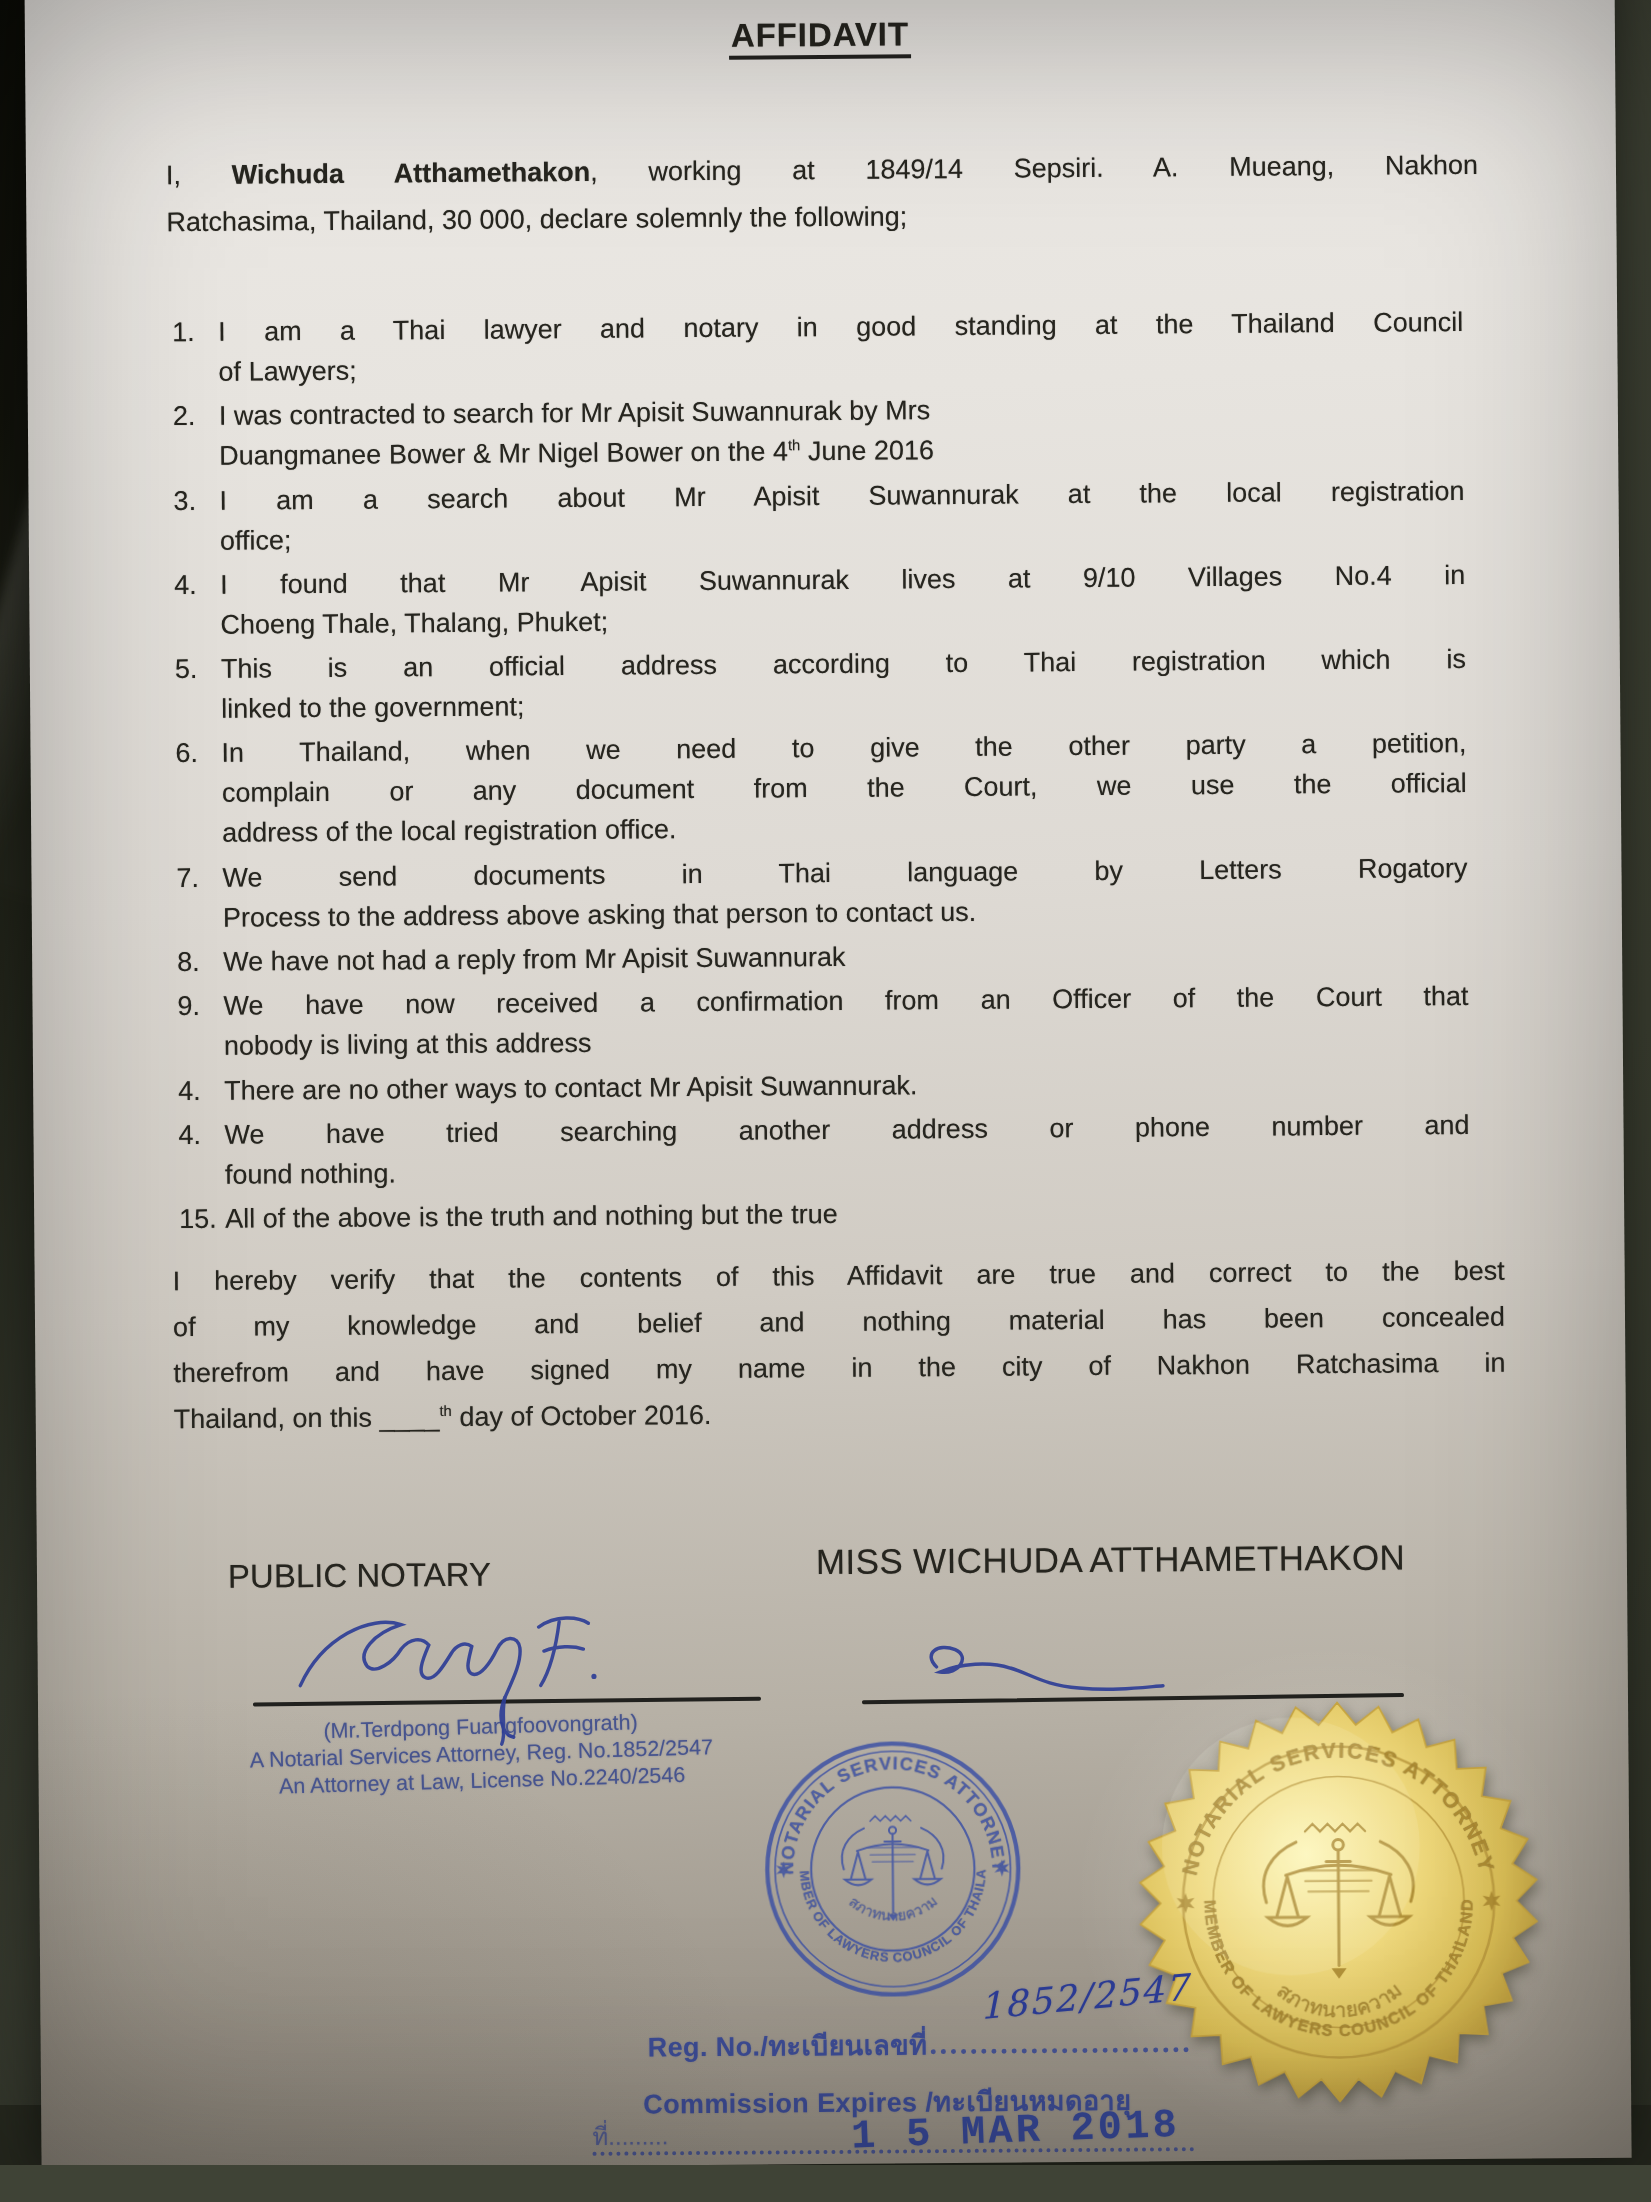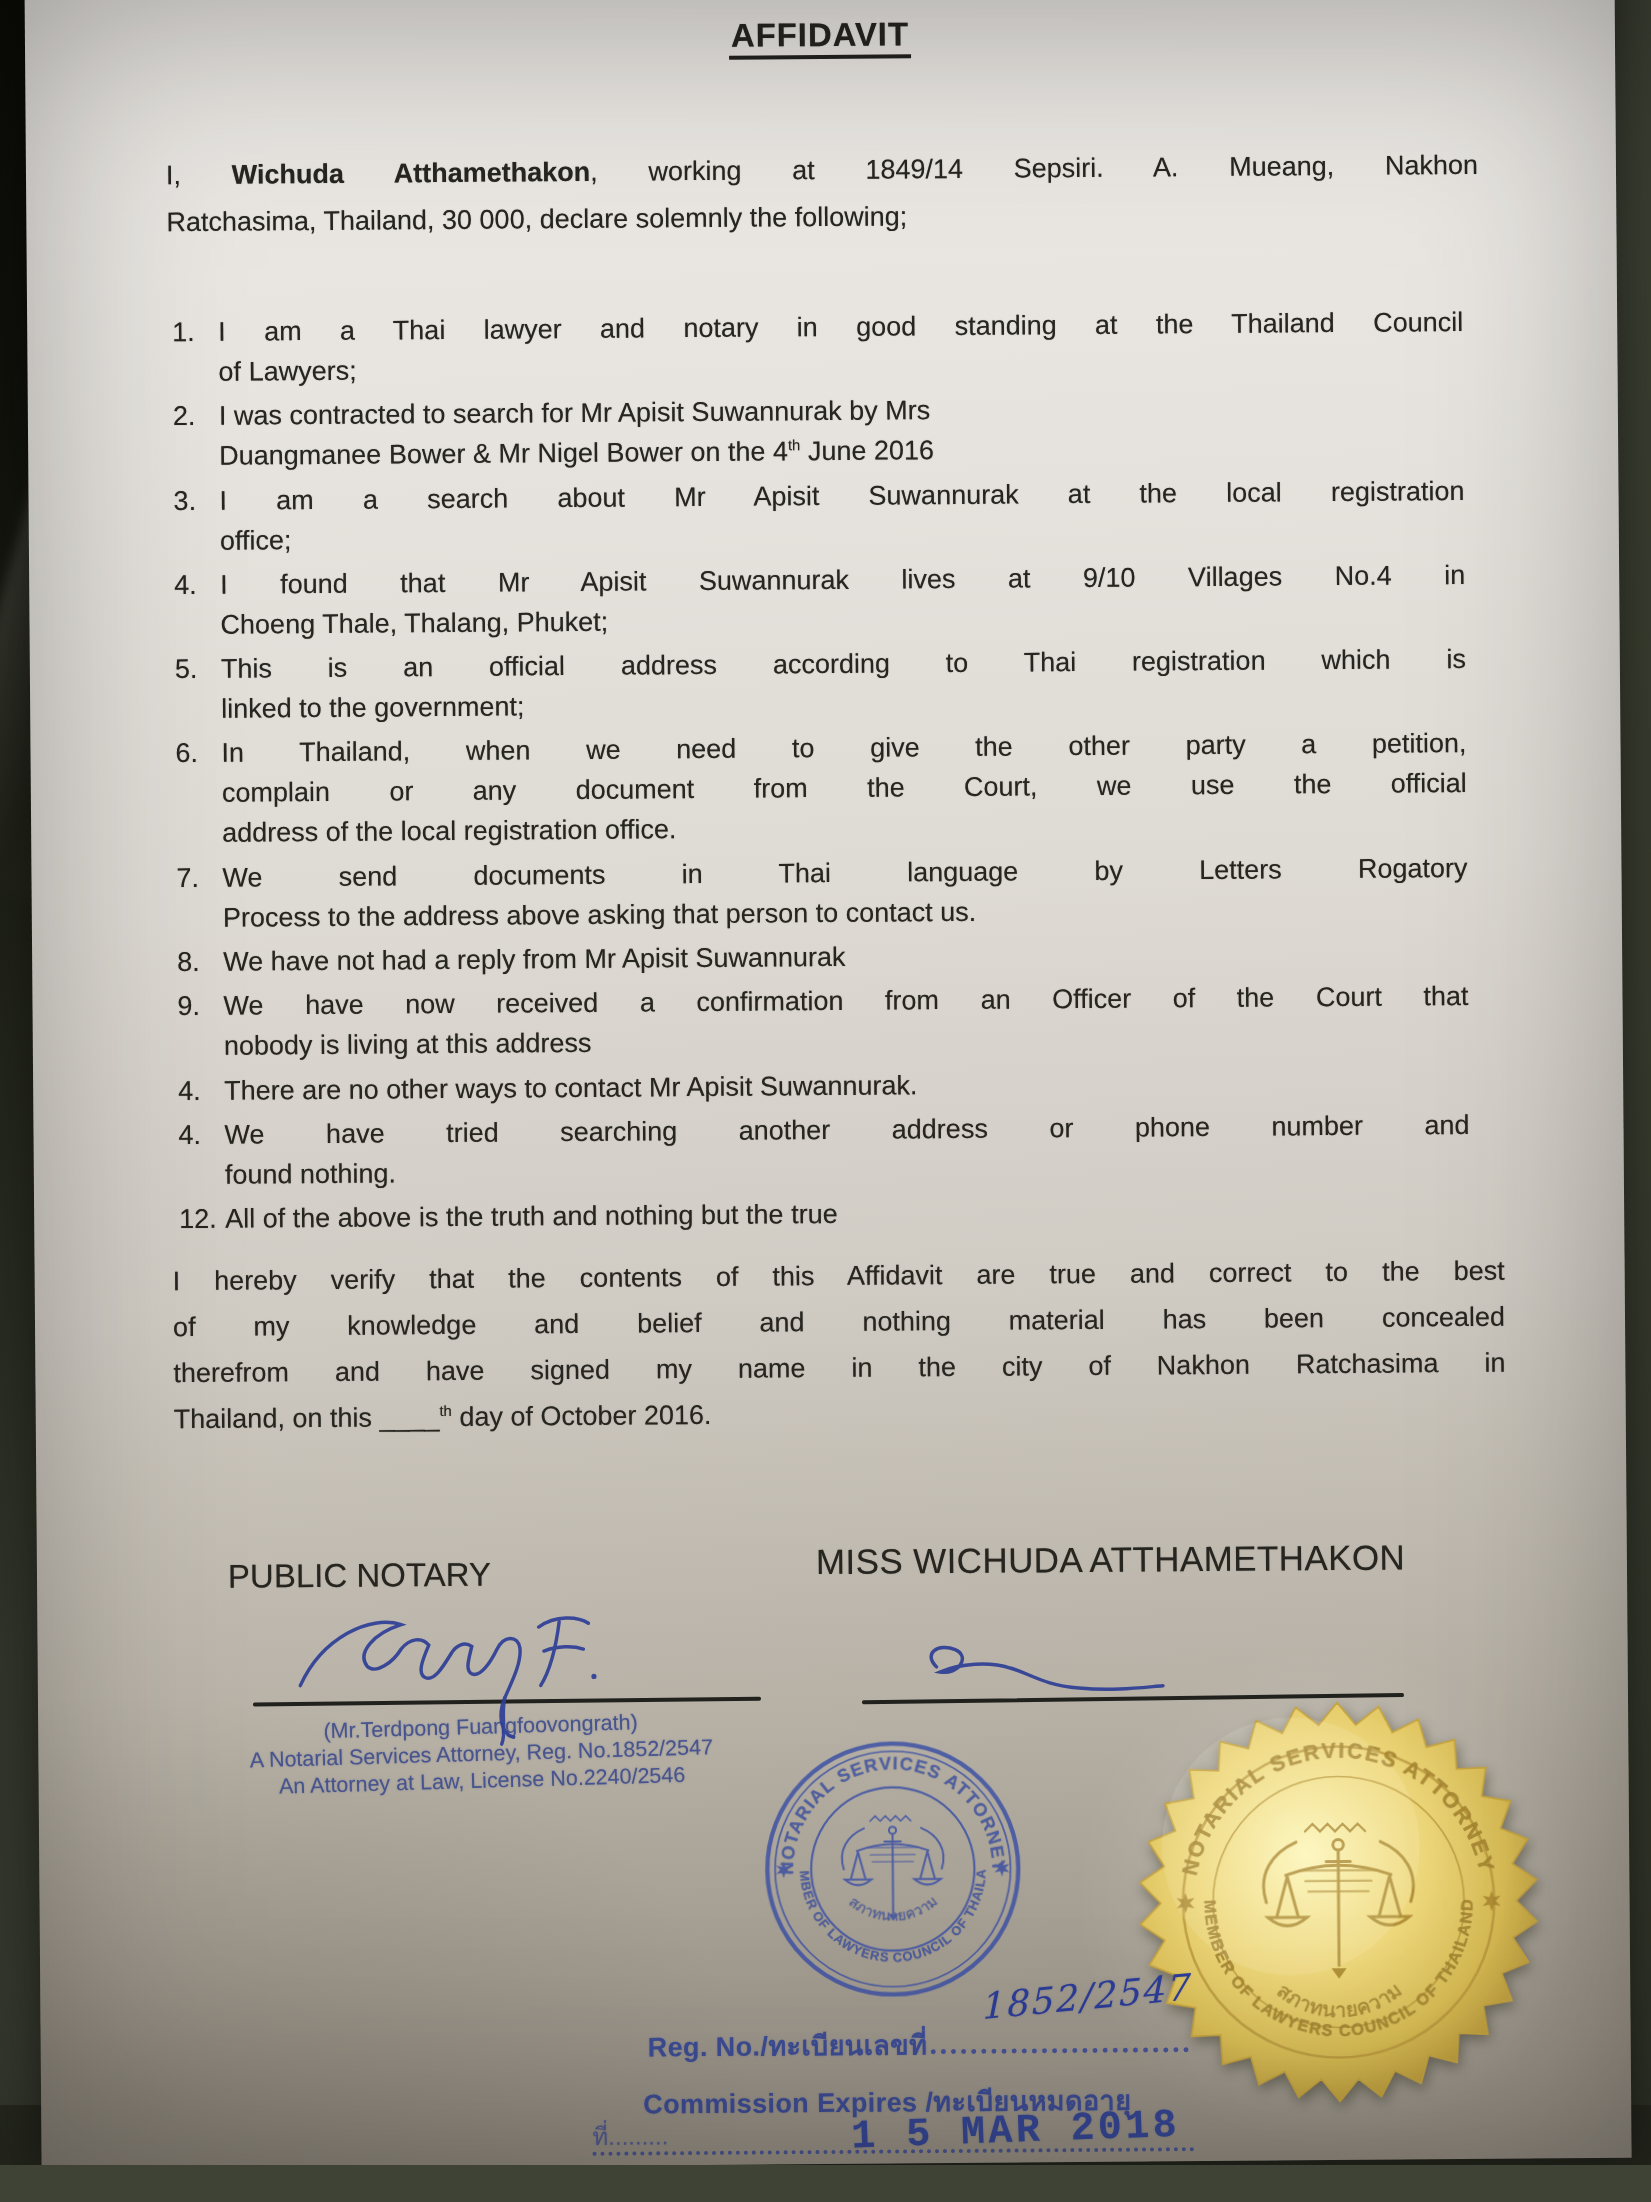--- a/index.html
+++ b/index.html
@@ -158,21 +158,21 @@
           </div>
         </div>
         <div class="item">
           <span class="num">4.</span>
           <div class="itext">
             <div class="tline j">We have tried searching another address or phone number and</div>
             <div class="tline">found nothing.</div>
           </div>
         </div>
         <div class="item">
-          <span class="num">12.</span>
+          <span class="num">15.</span>
           <div class="itext">
             <div class="tline">All of the above is the truth and nothing but the true</div>
           </div>
         </div>
       </div>
 
     <div class="closing" id="closing-lines">
         <div class="tline j">I hereby verify that the contents of this Affidavit are true and correct to the best</div>
         <div class="tline j">of my knowledge and belief and nothing material has been concealed</div>
         <div class="tline j">therefrom and have signed my name in the city of Nakhon Ratchasima in</div>

